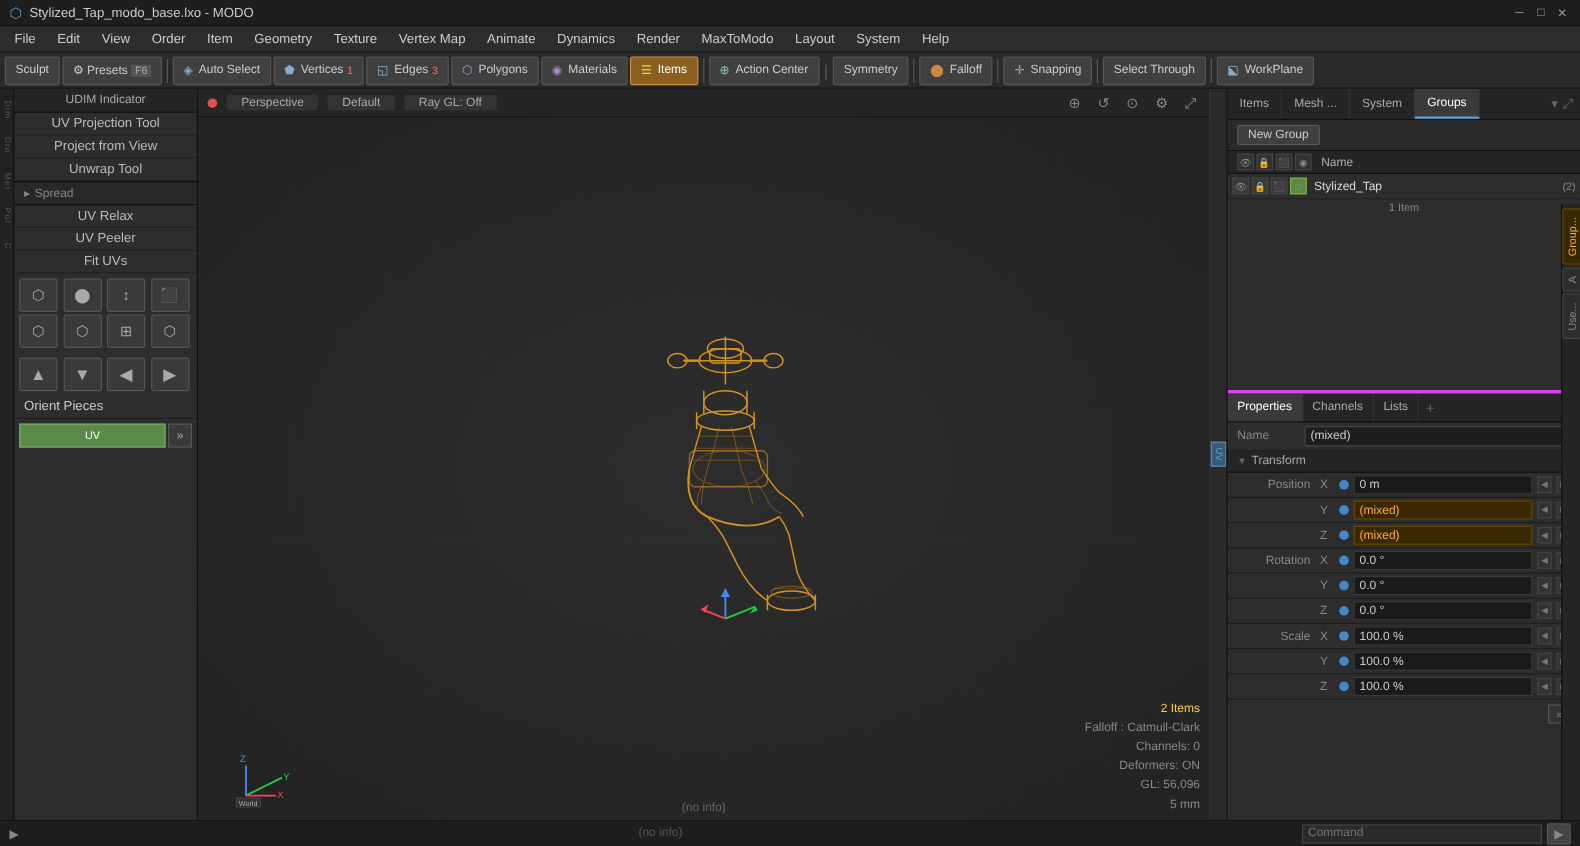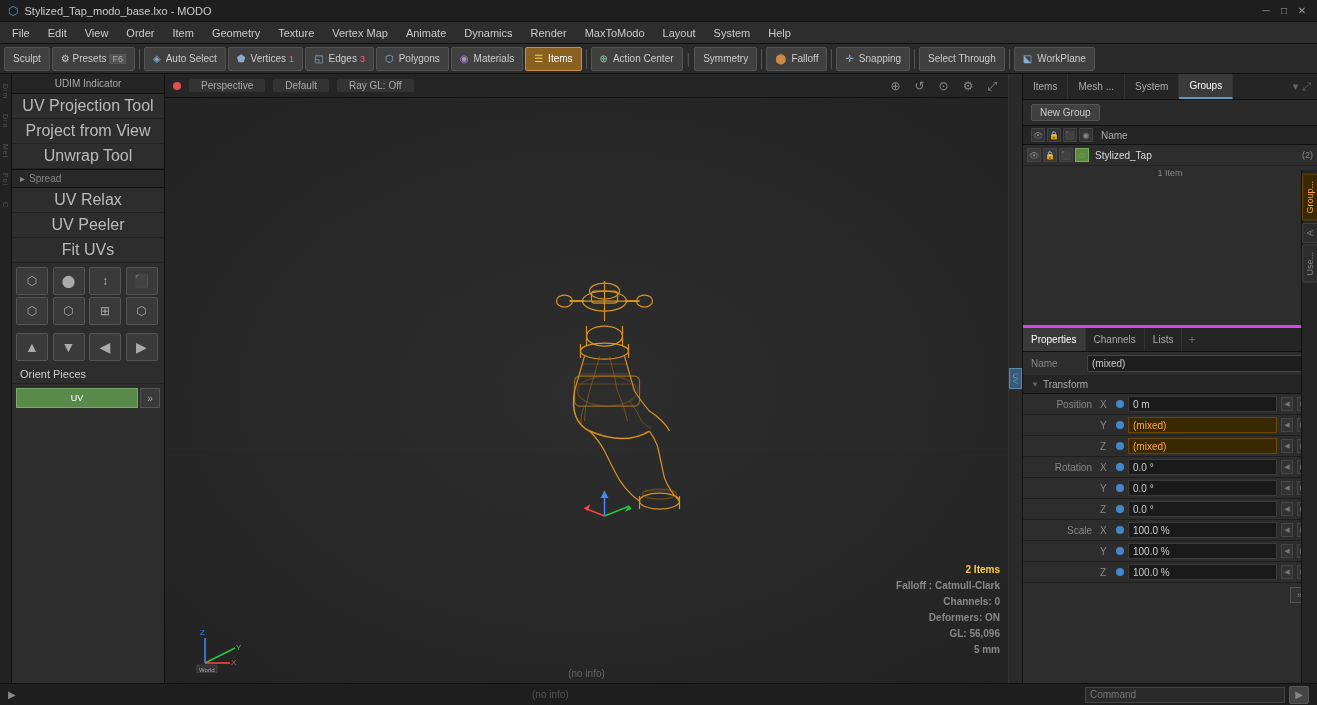--- a/index.html
+++ b/index.html
@@ -105,21 +105,21 @@
     #left-panel-header {
       background: #252525;
       padding: 4px 6px;
       color: #aaa;
       font-size: 10px;
       border-bottom: 1px solid #111;
     }
     .left-tool-item {
       padding: 3px 8px;
       color: #bbb;
-      font-size: 16px;
+      font-size: 11px;
       cursor: pointer;
       border-bottom: 1px solid #222;
     }
     .left-section-header {
       padding: 3px 8px;
       color: #888;
       font-size: 10px;
       background: #282828;
       border-top: 1px solid #111;
       border-bottom: 1px solid #111;
@@ -206,27 +206,26 @@
     
     .grid-svg {
       position: absolute;
       top: 0; left: 0;
       width: 100%; height: 100%;
       opacity: 0.25;
     }
     
     #viewport-info {
       position: absolute;
-      bottom: 25px;
+      bottom: 4px;
       right: 8px;
       text-align: right;
       color: #888;
       font-size: 10px;
       line-height: 1.6;
-      font-weight: bold;
     }
     #viewport-no-info {
       position: absolute;
       bottom: 4px;
       left: 50%;
       transform: translateX(-50%);
       color: #666;
       font-size: 10px;
     }
     

